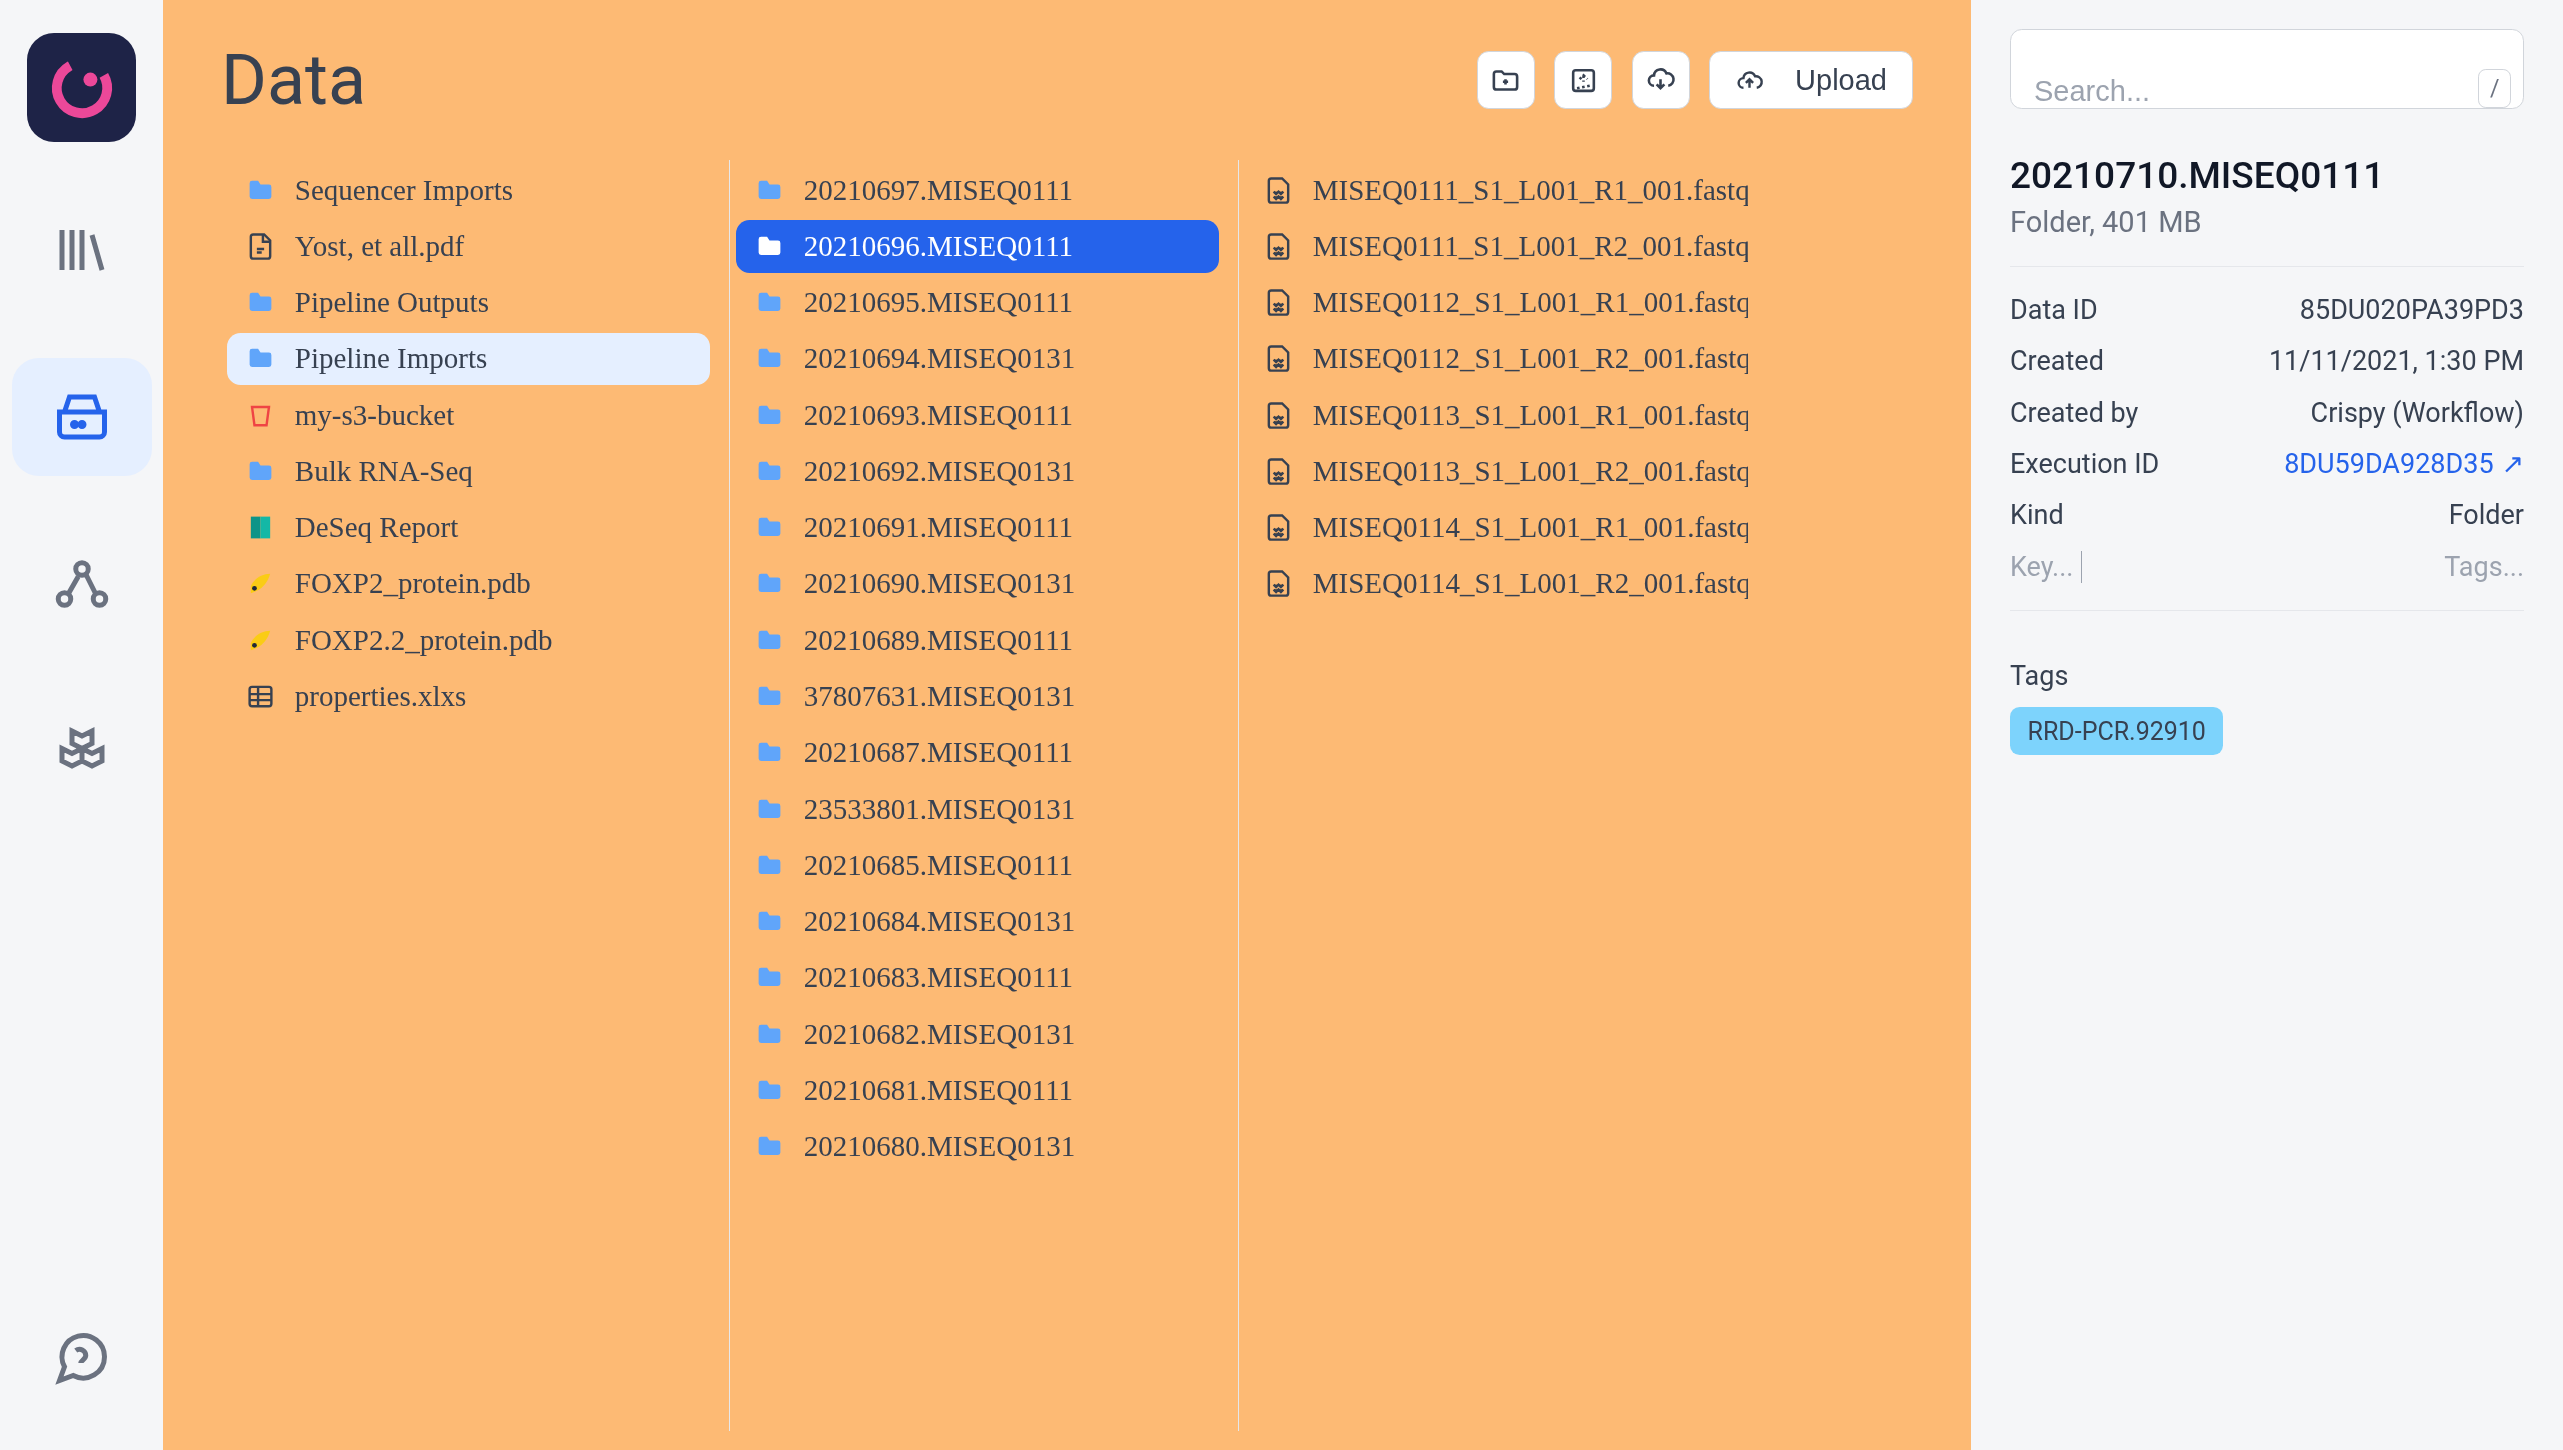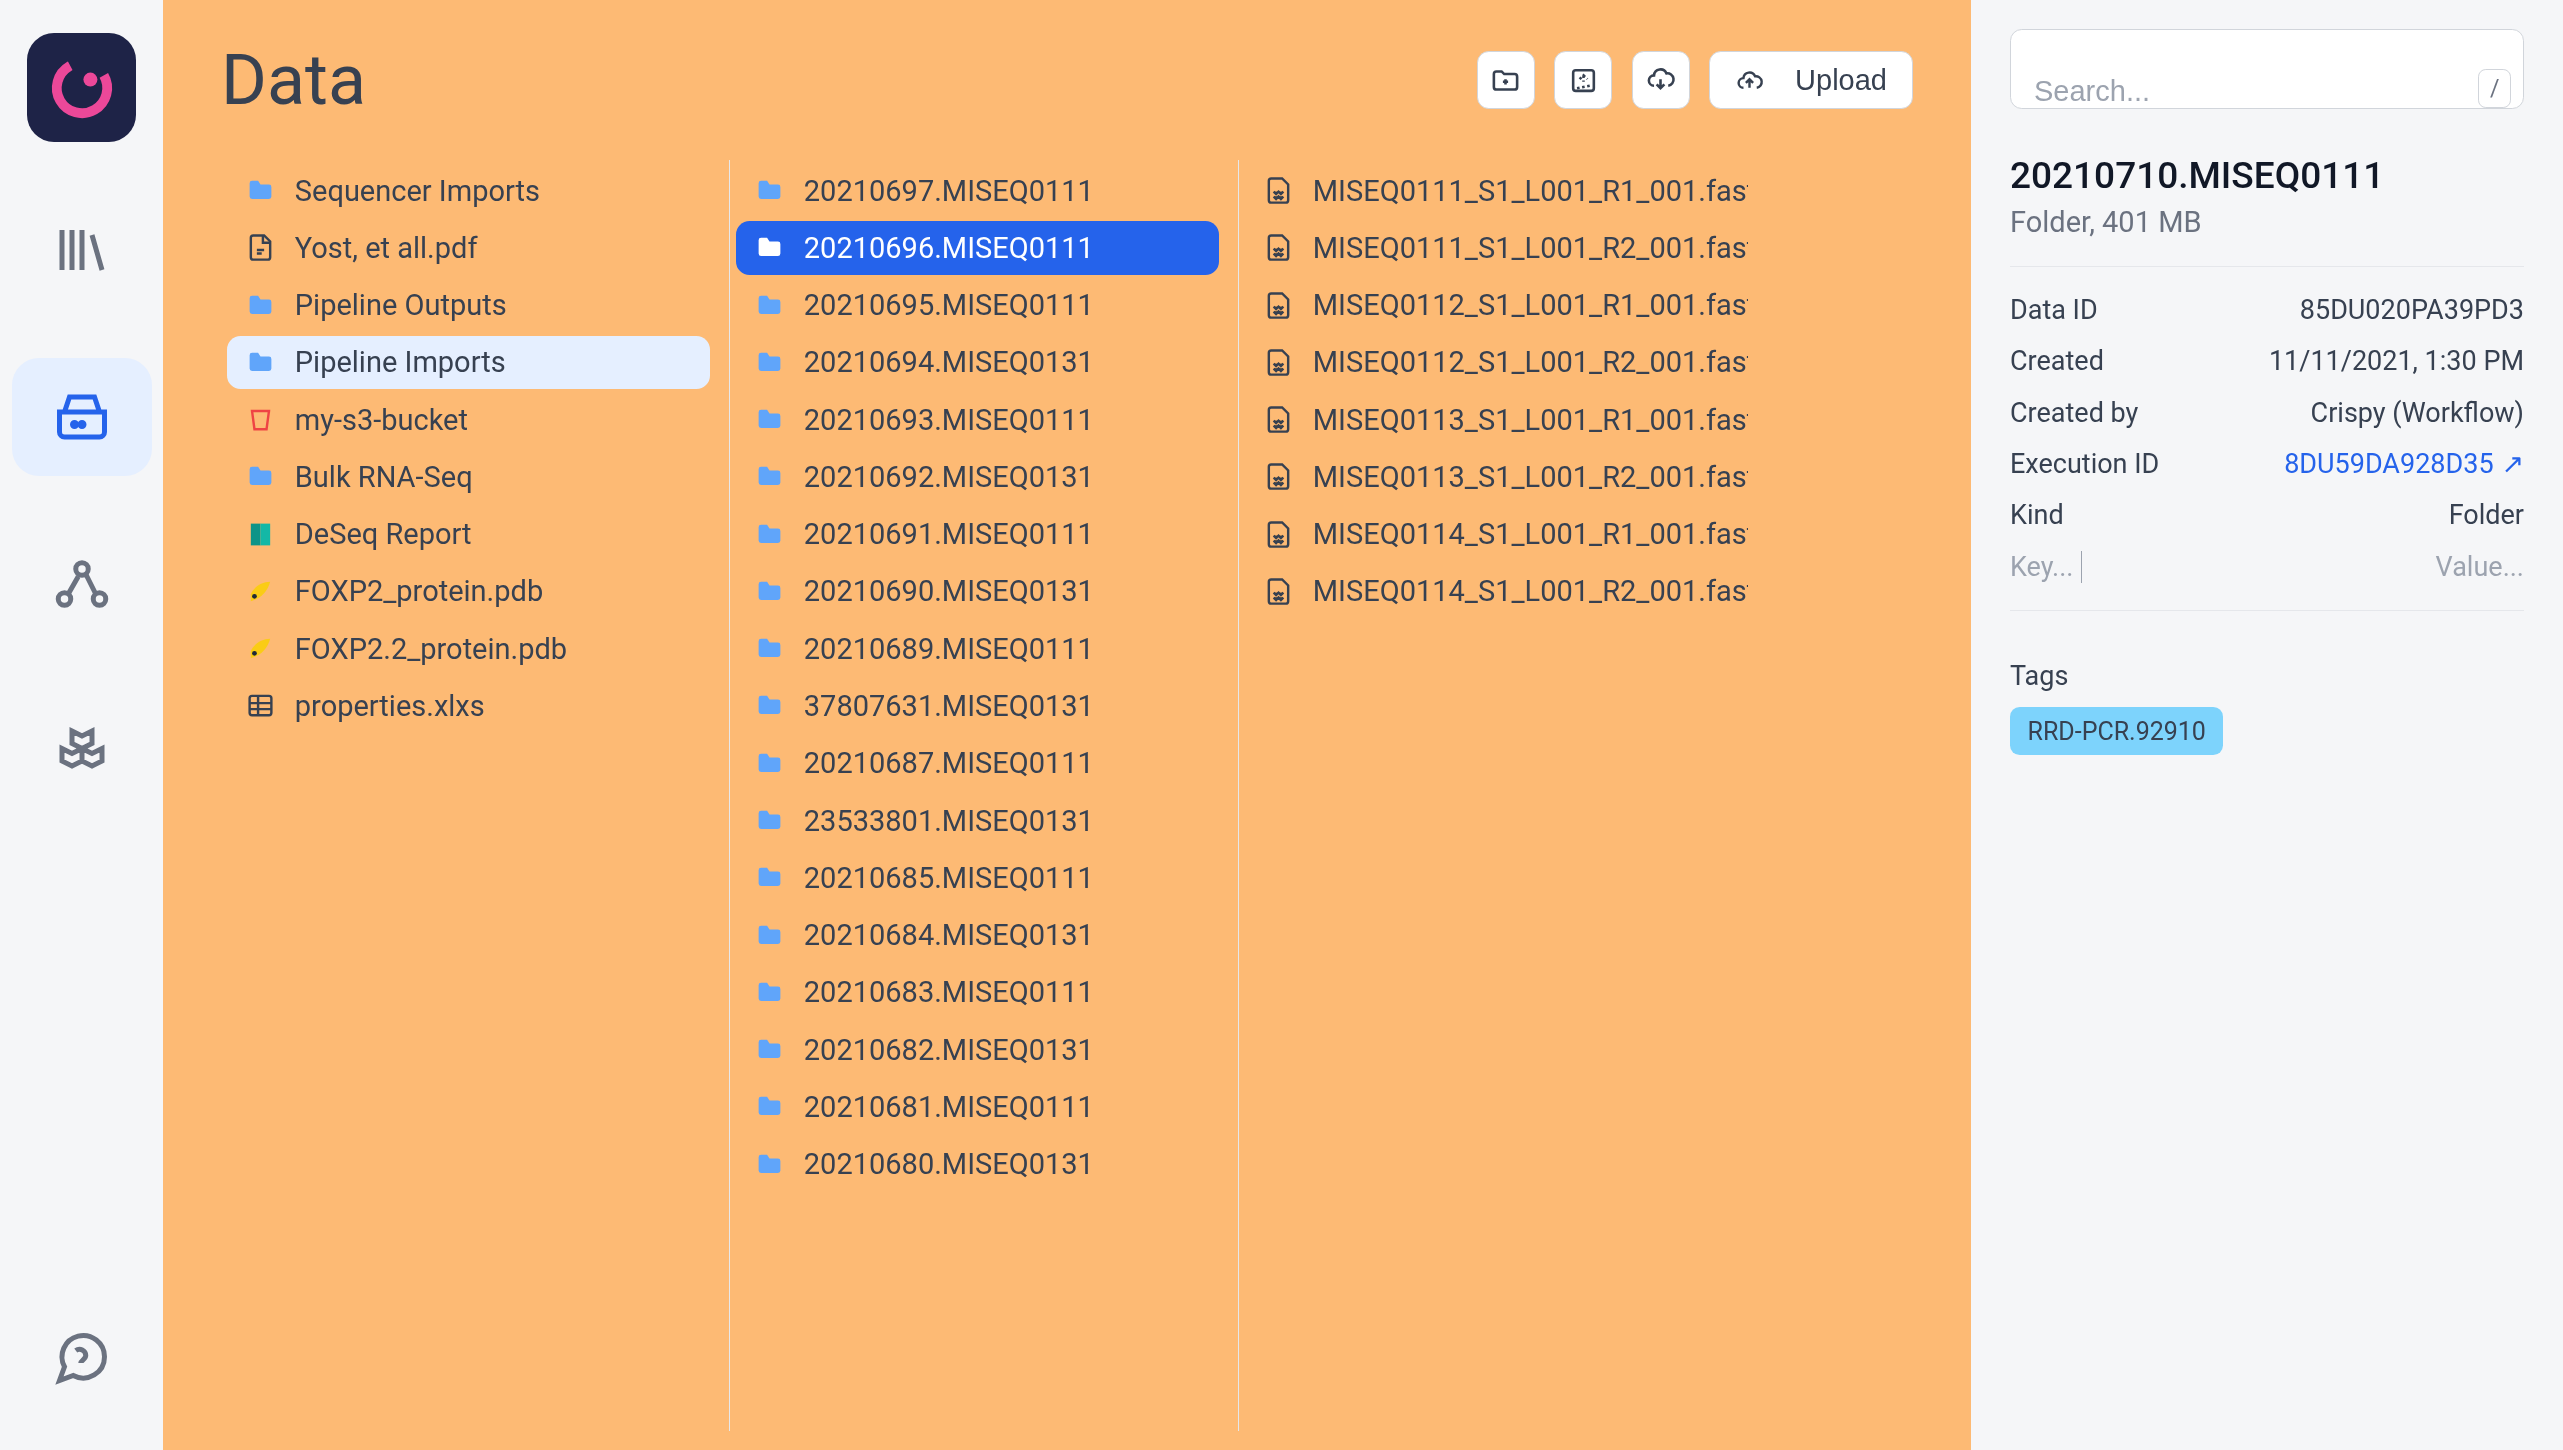--- a/index.html
+++ b/index.html
@@ -91,20 +91,21 @@
   color: #374151;
 }
 .upload-btn svg { width: 29px; height: 29px; stroke: #374151; fill: none; stroke-width: 2; }
 
 .columns { display: flex; gap: 0; flex: 1; overflow: hidden; }
 .column {
   width: 509px;
   border-right: 1.9px solid #e5e7eb;
   padding-right: 13px;
   overflow-y: auto;
+  font-family: Liberation Serif, serif;
 }
 .column:last-child { border-right: none; }
 .file-row {
   display: flex;
   align-items: center;
   gap: 17.5px;
   padding: 9.7px 17.5px;
   border-radius: 13.6px;
   cursor: pointer;
   font-size: 29px;
@@ -591,19 +592,19 @@
         <span class="k">Execution ID</span>
         <span class="v link">8DU59DA928D35<span>↗</span></span>
       </div>
       <div class="detail-row">
         <span class="k">Kind</span>
         <span class="v">Folder</span>
       </div>
     </div>
   <div class="kv-input-row">
     <span class="key-in">Key...</span>
-    <span>Value...</span>
+    <span>Tags...</span>
   </div>
   <div class="details-divider" style="margin-top:17.5px"></div>
   <div class="tags-label">Tags</div>
   <div id="tags"><span class="tag-chip">RRD-PCR.92910</span></div>
 </div>
 
 
 </body></html>

